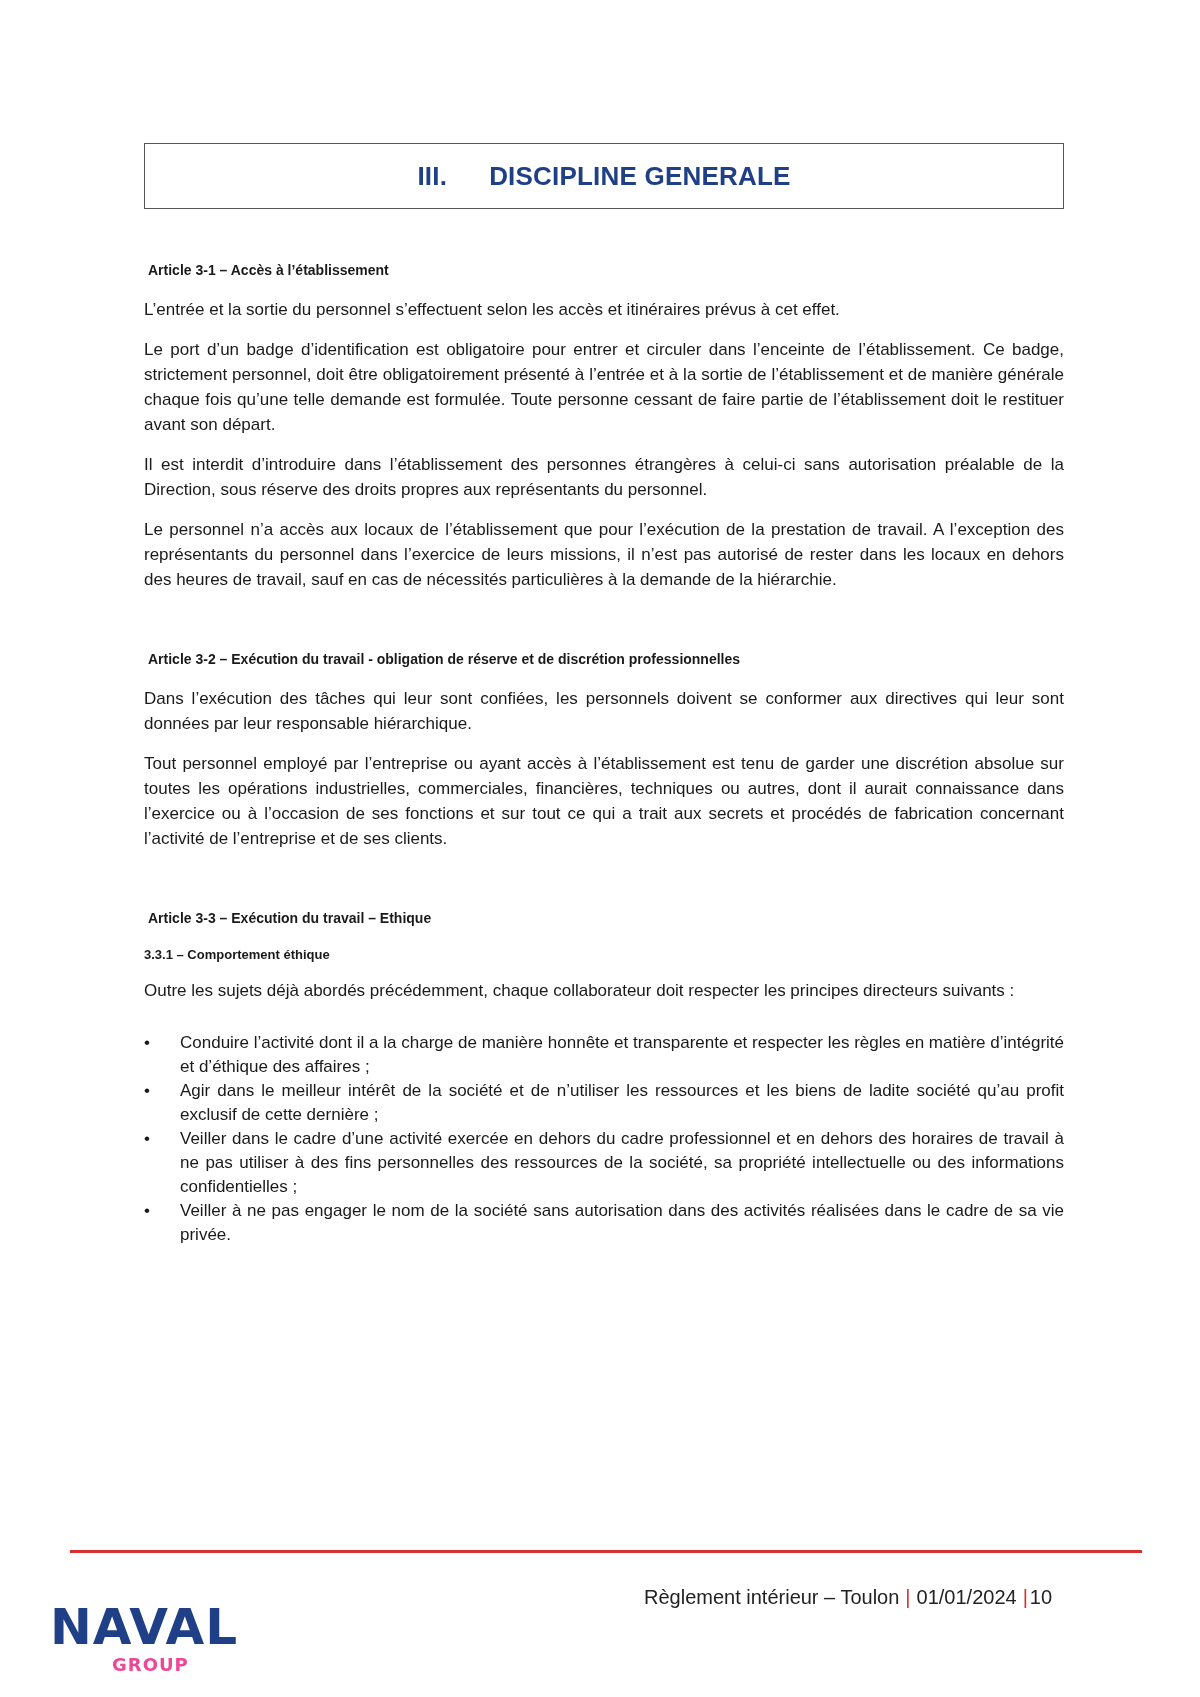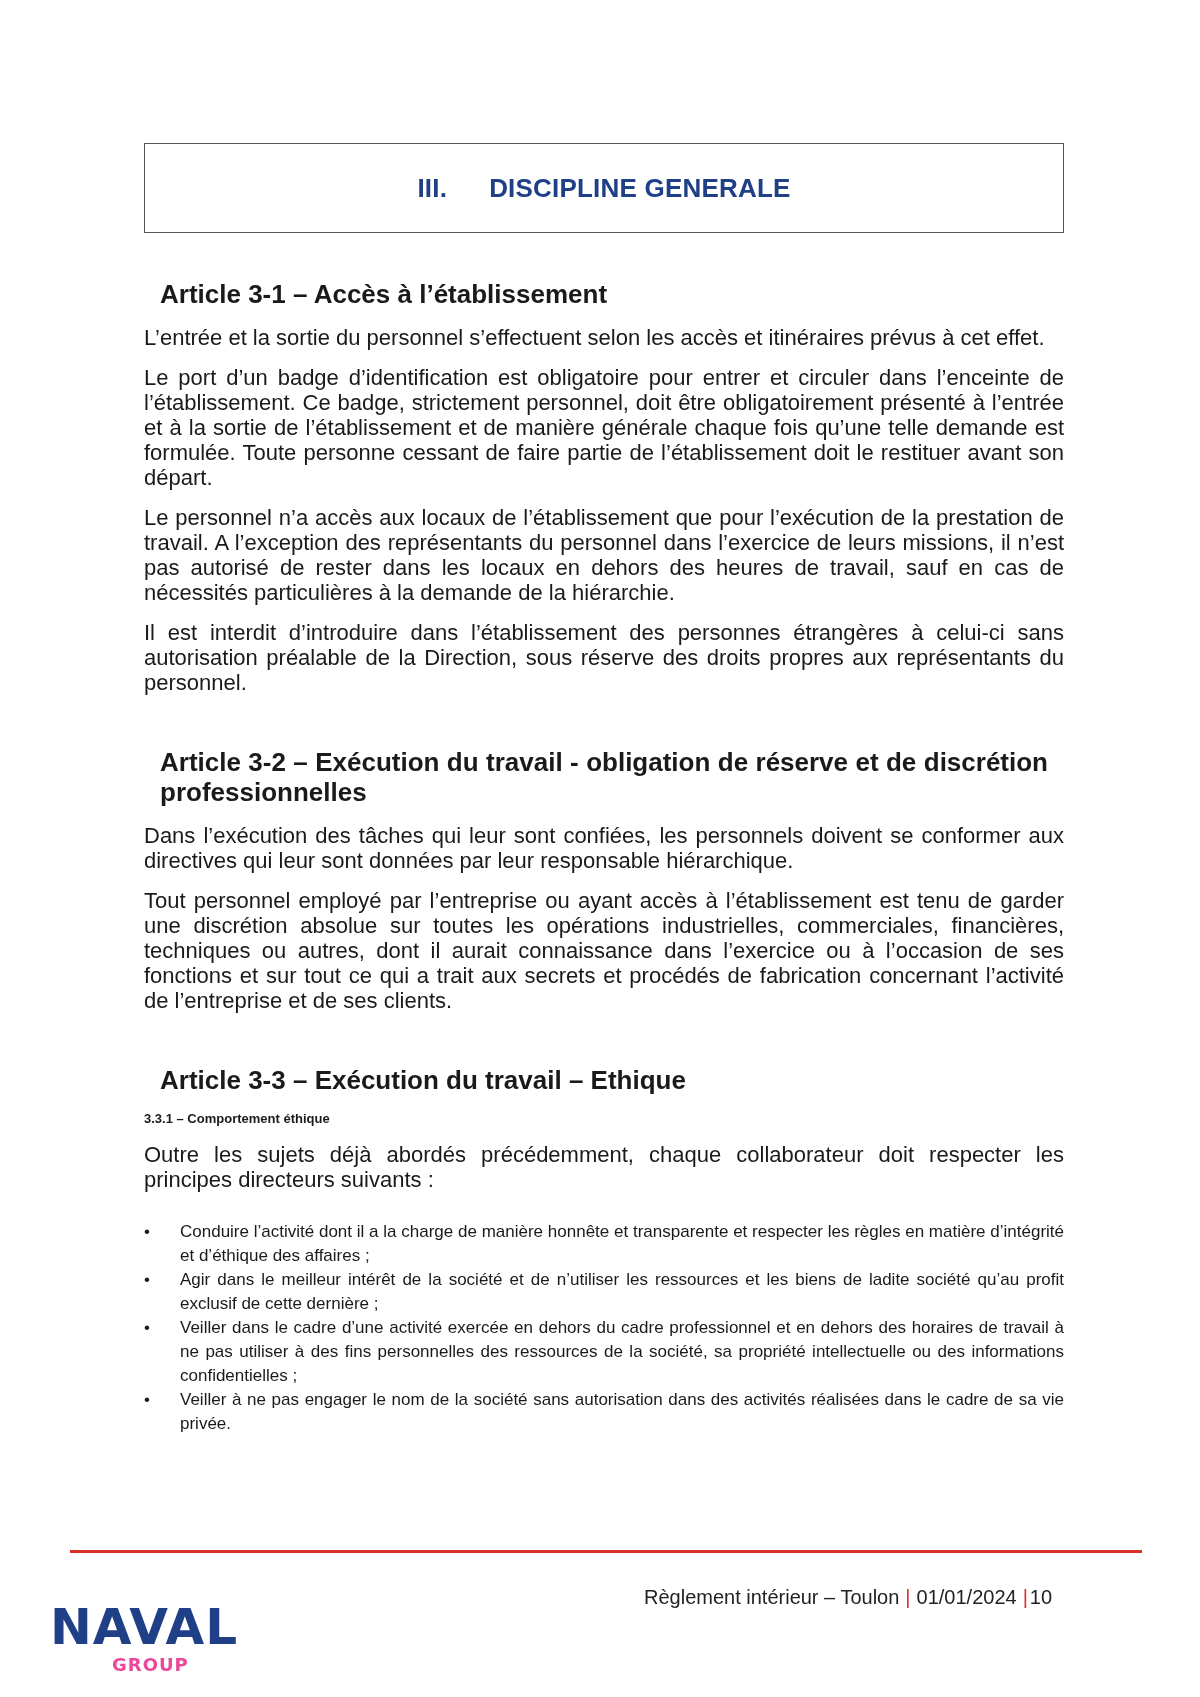--- a/index.html
+++ b/index.html
@@ -1,25 +1,25 @@
 <!DOCTYPE html>
 <html><head>
   <meta charset="utf-8">
   <style>
     html, body { margin: 0; padding: 0; background: #fff; }
     body { width: 1200px; height: 1697px; position: relative; overflow: hidden;
       font-family: "Liberation Sans", sans-serif; color: #1a1a1a; }
     .page { position: absolute; left: 144px; top: 143px; width: 920px; }
-    .title-box { border: 1px solid #555; height: 90px; display: flex; align-items: center; justify-content: center;
+    .title-box { border: 1px solid #555; height: 66px; display: flex; align-items: center; justify-content: center;
       box-sizing: border-box; }
     .title { font-weight: bold; font-size: 26px; color: #1f3f86; letter-spacing: 0.2px; }
     .title .num { margin-right: 42px; }
-    h2 { font-size: 26px; font-weight: bold; margin: 16px; line-height: 30px; text-align: justify; }
+    h2 { font-size: 14px; font-weight: bold; margin: 4px; line-height: 30px; text-align: justify; }
     h3 { font-size: 13px; font-weight: bold; margin: 0; }
-    p { font-size: 22px; line-height: 25px; margin: 0; text-align: justify; }
+    p { font-size: 17px; line-height: 25px; margin: 0; text-align: justify; }
     ul { margin: 0; padding: 0; list-style: none; }
     li { position: relative; padding-left: 36px; font-size: 17px; line-height: 24px; text-align: justify; }
     li::before { content: "•"; position: absolute; left: 0; top: 0; font-size: 17px; }
     .footer-line { position: absolute; left: 70px; top: 1550px; width: 1072px; height: 3px; background: #d9302e; }
     .logo { position: absolute; left: 50px; top: 1602px; width: 210px; }
     .logo-word { font-size: 50px; font-weight: bold; color: #1f3f86; letter-spacing: 1px; line-height: 50px;
       font-family: "DejaVu Sans", sans-serif; }
     .logo-group { font-size: 18px; font-weight: bold; color: #ec4899; margin-left: 62px; margin-top: 2px; letter-spacing: 1px;
       font-family: "DejaVu Sans", sans-serif; }
     .footer-text { position: absolute; left: 644px; top: 1586px; font-size: 20px; color: #222; }
@@ -32,22 +32,22 @@
   <div class="title-box">
     <div class="title">
       <span class="num">III.</span><span>DISCIPLINE GENERALE</span>
     </div>
   </div>
 
   <div style="margin-top:46px;">
     <h2>Article 3-1 – Accès à l’établissement</h2>
     <p style="margin-top:12px;">L’entrée et la sortie du personnel s’effectuent selon les accès et itinéraires prévus à cet effet.</p>
     <p style="margin-top:15px;">Le port d’un badge d’identification est obligatoire pour entrer et circuler dans l’enceinte de l’établissement. Ce badge, strictement personnel, doit être obligatoirement présenté à l’entrée et à la sortie de l’établissement et de manière générale chaque fois qu’une telle demande est formulée. Toute personne cessant de faire partie de l’établissement doit le restituer avant son départ.</p>
+    <p style="margin-top:15px;">Il est interdit d’introduire dans l’établissement des personnes étrangères à celui-ci sans autorisation préalable de la Direction, sous réserve des droits propres aux représentants du personnel.</p>
     <p style="margin-top:15px;">Le personnel n’a accès aux locaux de l’établissement que pour l’exécution de la prestation de travail. A l’exception des représentants du personnel dans l’exercice de leurs missions, il n’est pas autorisé de rester dans les locaux en dehors des heures de travail, sauf en cas de nécessités particulières à la demande de la hiérarchie.</p>
-    <p style="margin-top:15px;">Il est interdit d’introduire dans l’établissement des personnes étrangères à celui-ci sans autorisation préalable de la Direction, sous réserve des droits propres aux représentants du personnel.</p>
   </div>
 
   <div style="margin-top:52px;">
     <h2>Article 3-2 – Exécution du travail - obligation de réserve et de discrétion professionnelles</h2>
     <p style="margin-top:12px;">Dans l’exécution des tâches qui leur sont confiées, les personnels doivent se conformer aux directives qui leur sont données par leur responsable hiérarchique.</p>
     <p style="margin-top:15px;">Tout personnel employé par l’entreprise ou ayant accès à l’établissement est tenu de garder une discrétion absolue sur toutes les opérations industrielles, commerciales, financières, techniques ou autres, dont il aurait connaissance dans l’exercice ou à l’occasion de ses fonctions et sur tout ce qui a trait aux secrets et procédés de fabrication concernant l’activité de l’entreprise et de ses clients.</p>
   </div>
 
   <div style="margin-top:52px;">
     <h2>Article 3-3 – Exécution du travail – Ethique</h2>

